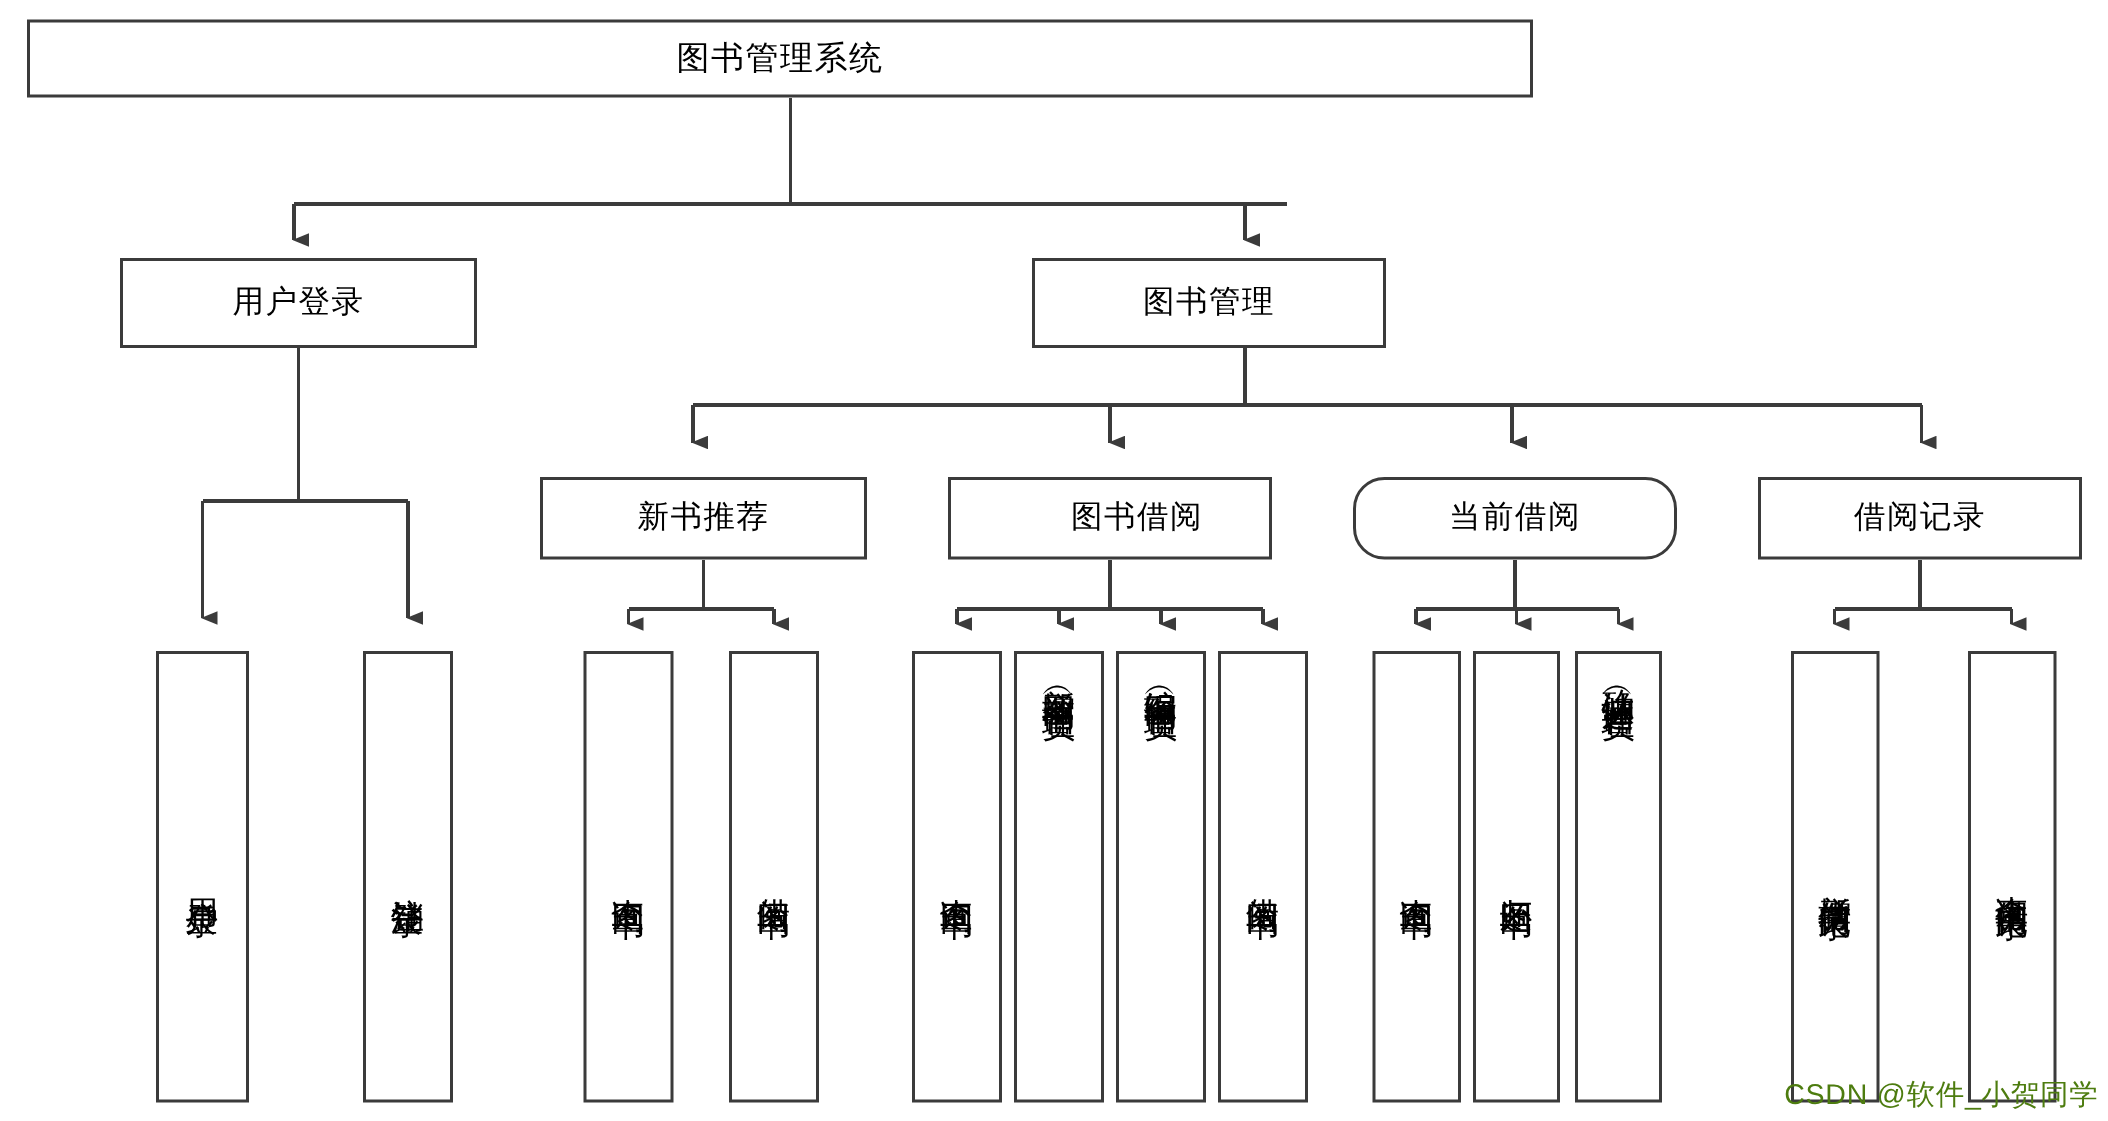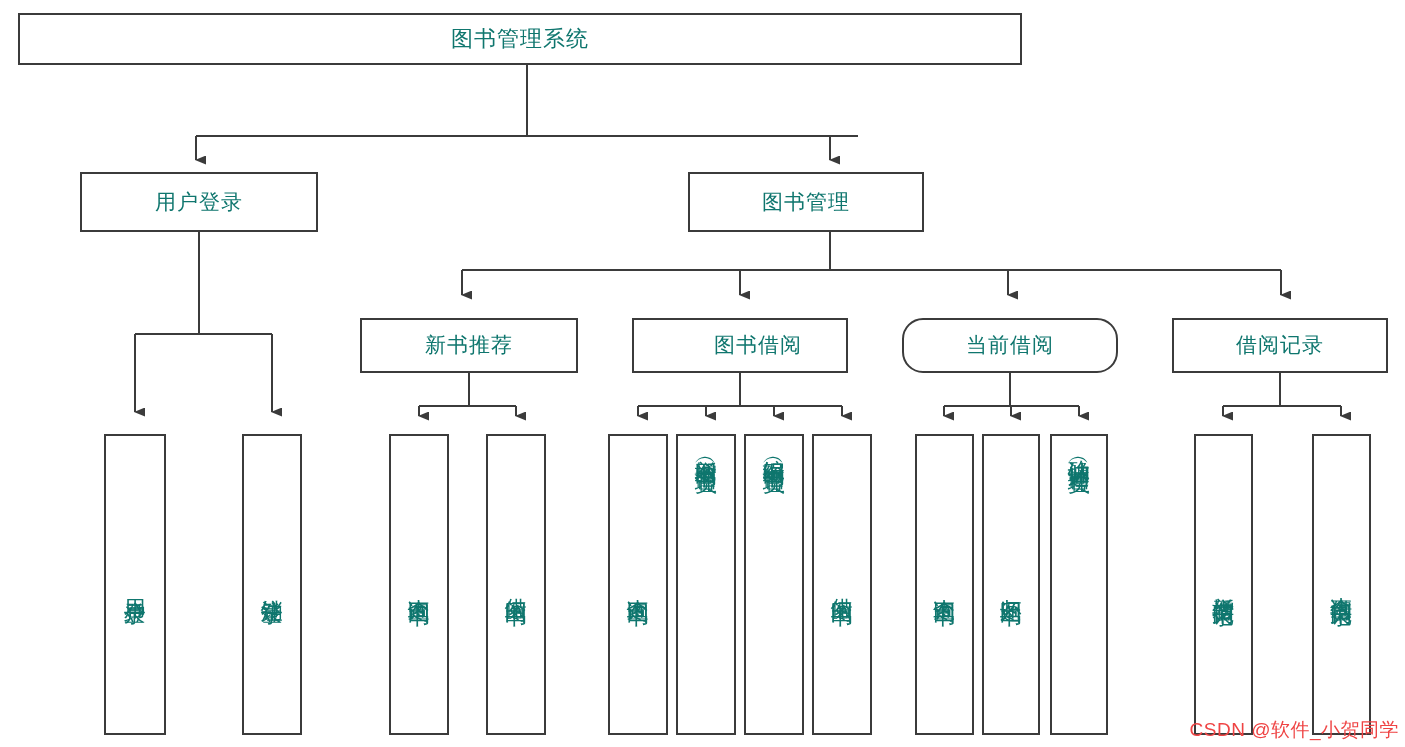--- a/index.html
+++ b/index.html
@@ -33,21 +33,21 @@
     display: flex;
     align-items: center;
     justify-content: center;
     color: #2b2b2b;
     z-index: 3;
   }
   .node .label {
     display: block;
     text-align: center;
     line-height: 1.28;
-    color: #0f766e;
+    color: #000000;
   }
   
   .node.h .label {
     font-size: 21px;
     letter-spacing: 1px;
     white-space: nowrap;
   }
   .node.h.root .label {
     font-size: 22px;
   }
@@ -68,21 +68,21 @@
   }
   .node.v.mid {
     align-items: center;
     padding-top: 0;
   }
   .watermark {
     position: absolute;
     right: 6px;
     bottom: 4px;
     font-size: 19px;
-    color: #ef4444;
+    color: #4d7c0f;
     letter-spacing: 0.5px;
     white-space: nowrap;
     z-index: 5;
     user-select: none;
   }
 </style>
 </head>
 <body>
 
 <div id="canvas">

